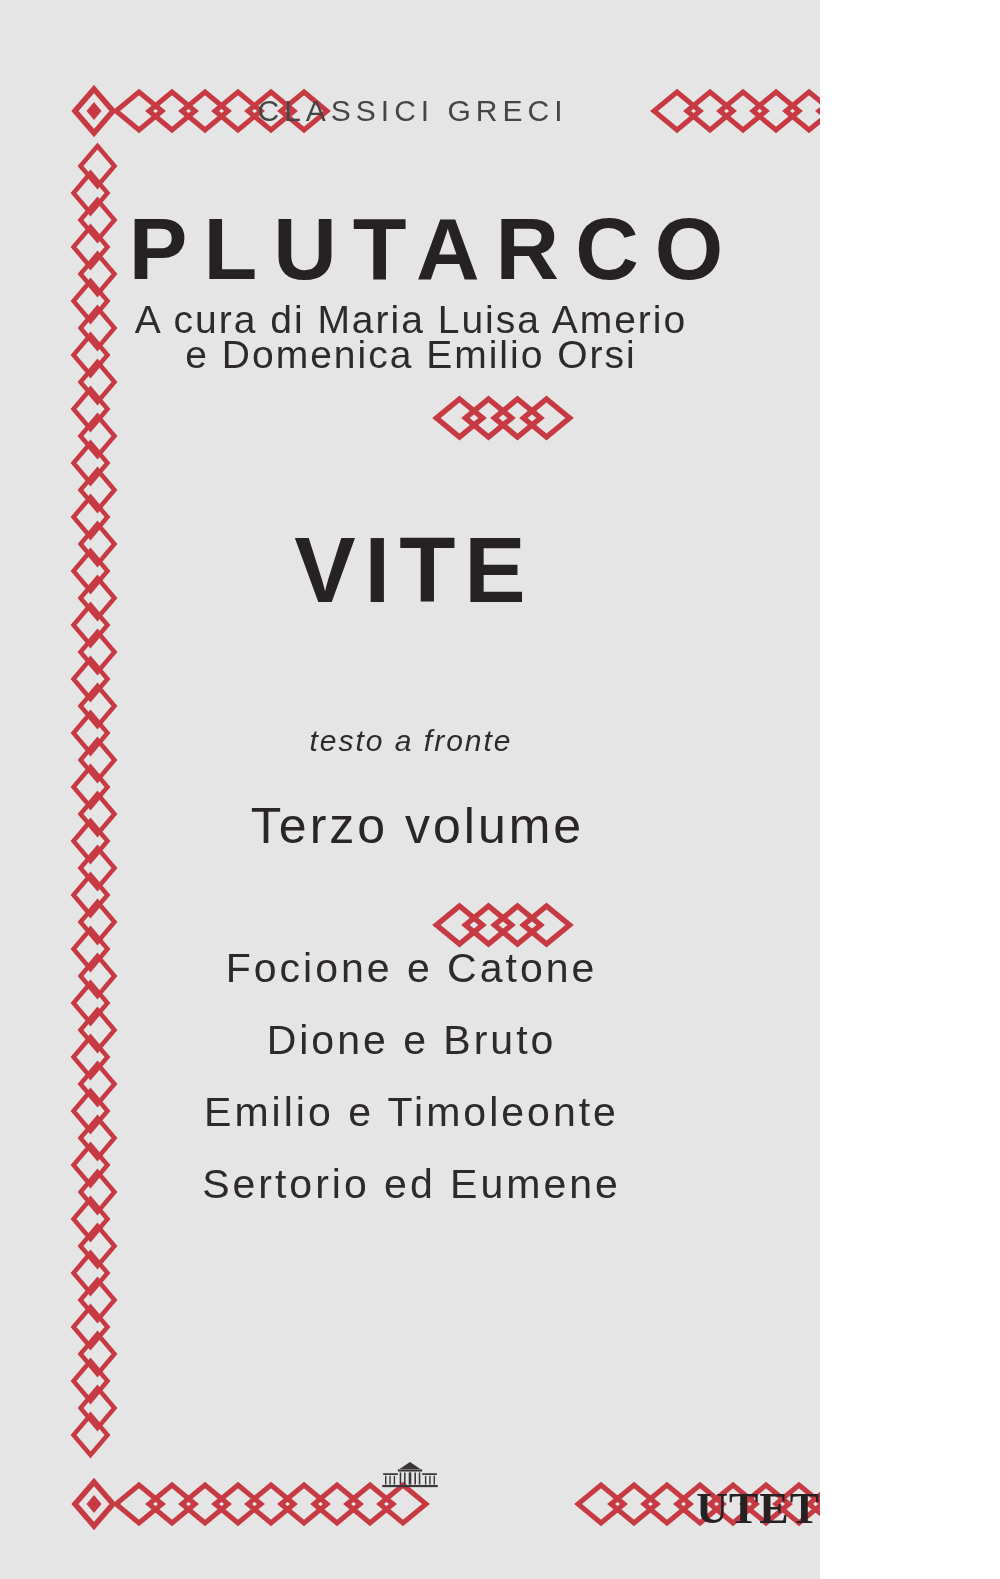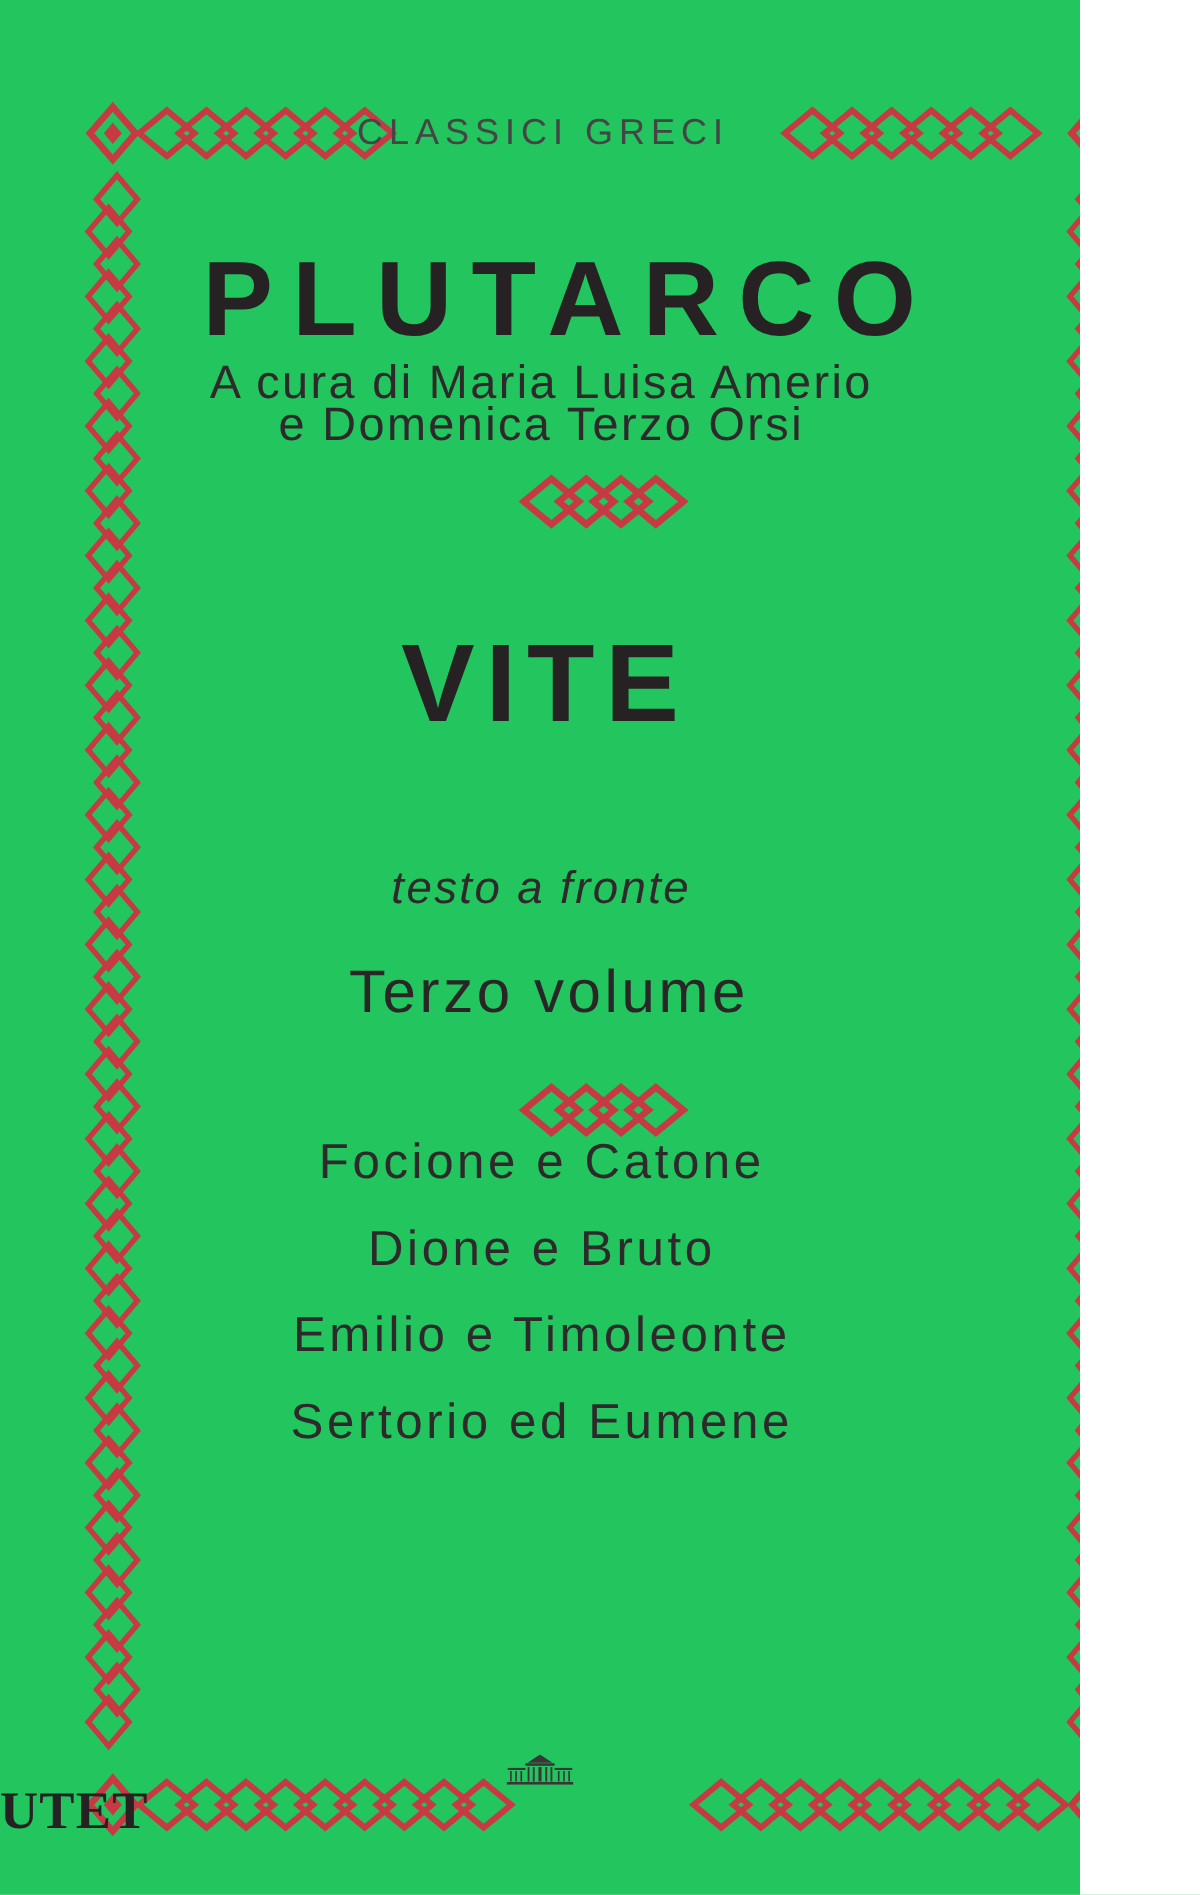--- a/index.html
+++ b/index.html
@@ -1,19 +1,19 @@
 <!DOCTYPE html>
 <html><head>
 <meta charset="utf-8">
 <style>
   html,body{margin:0;padding:0;}
   .page{
     position:relative;
-    width:900px;height:1579px;
-    background:#22c55e;
+    width:820px;height:1579px;
+    background:#e5e5e5;
     font-family:"Liberation Sans", sans-serif;
     color:#2a2627;
     overflow:hidden;
   }
   #deco{position:absolute;left:0;top:0;width:1000px;height:1579px;display:block;}
   .centered{
     position:absolute;left:0;right:0;
     text-align:center;
     transform:translateY(-50%);
     white-space:nowrap;
@@ -48,21 +48,21 @@
     font-size:92px;
     font-weight:700;
     letter-spacing:9px;
     line-height:116px;
     color:#262223;
   }
   .main-title div{text-indent:9px;}
   .subtitle{
     top:741px;
     font-style:italic;
-    font-size:38px;
+    font-size:30px;
     letter-spacing:2px;
     text-indent:2px;
     color:#2e2a2b;
   }
   .volume{
     top:826px;
     font-size:50px;
     letter-spacing:3px;
     text-indent:3px;
     color:#2a2627;
@@ -71,21 +71,21 @@
   .contents{
     top:1076px;
     font-size:41px;
     letter-spacing:3px;
     line-height:72px;
     color:#2e2a2b;
   }
   .contents div{text-indent:3px;}
   .publisher-logo{
     position:absolute;left:0;right:0;top:1462px;
-    text-align:left;
+    text-align:right;
   }
   .publisher-logo .building{display:block;margin:0 auto 1px auto;}
   .publisher-name{
     font-family:"Liberation Serif", serif;
     font-weight:700;
     font-size:44px;
     letter-spacing:1px;
     color:#262223;
     line-height:40px;
   }
@@ -239,21 +239,21 @@
       <polygon points="517.5,906 540.5,925 517.5,944 494.5,925" fill="none" stroke="#c73a43" stroke-width="5.5"></polygon>
       <polygon points="546.5,906 569.5,925 546.5,944 523.5,925" fill="none" stroke="#c73a43" stroke-width="5.5"></polygon>
     </svg>
 
   <div class="centered series-title">CLASSICI GRECI</div>
 
   <div class="centered author-name">PLUTARCO</div>
 
   <div class="centered editors">
     <div>A cura di Maria Luisa Amerio</div>
-    <div>e Domenica Terzo Orsi</div>
+    <div>e Domenica Emilio Orsi</div>
   </div>
 
   <div class="centered main-title">
     <div>VITE</div>
   </div>
 
   <div class="centered subtitle">testo a fronte</div>
 
   <div class="centered volume">Terzo volume</div>
 

